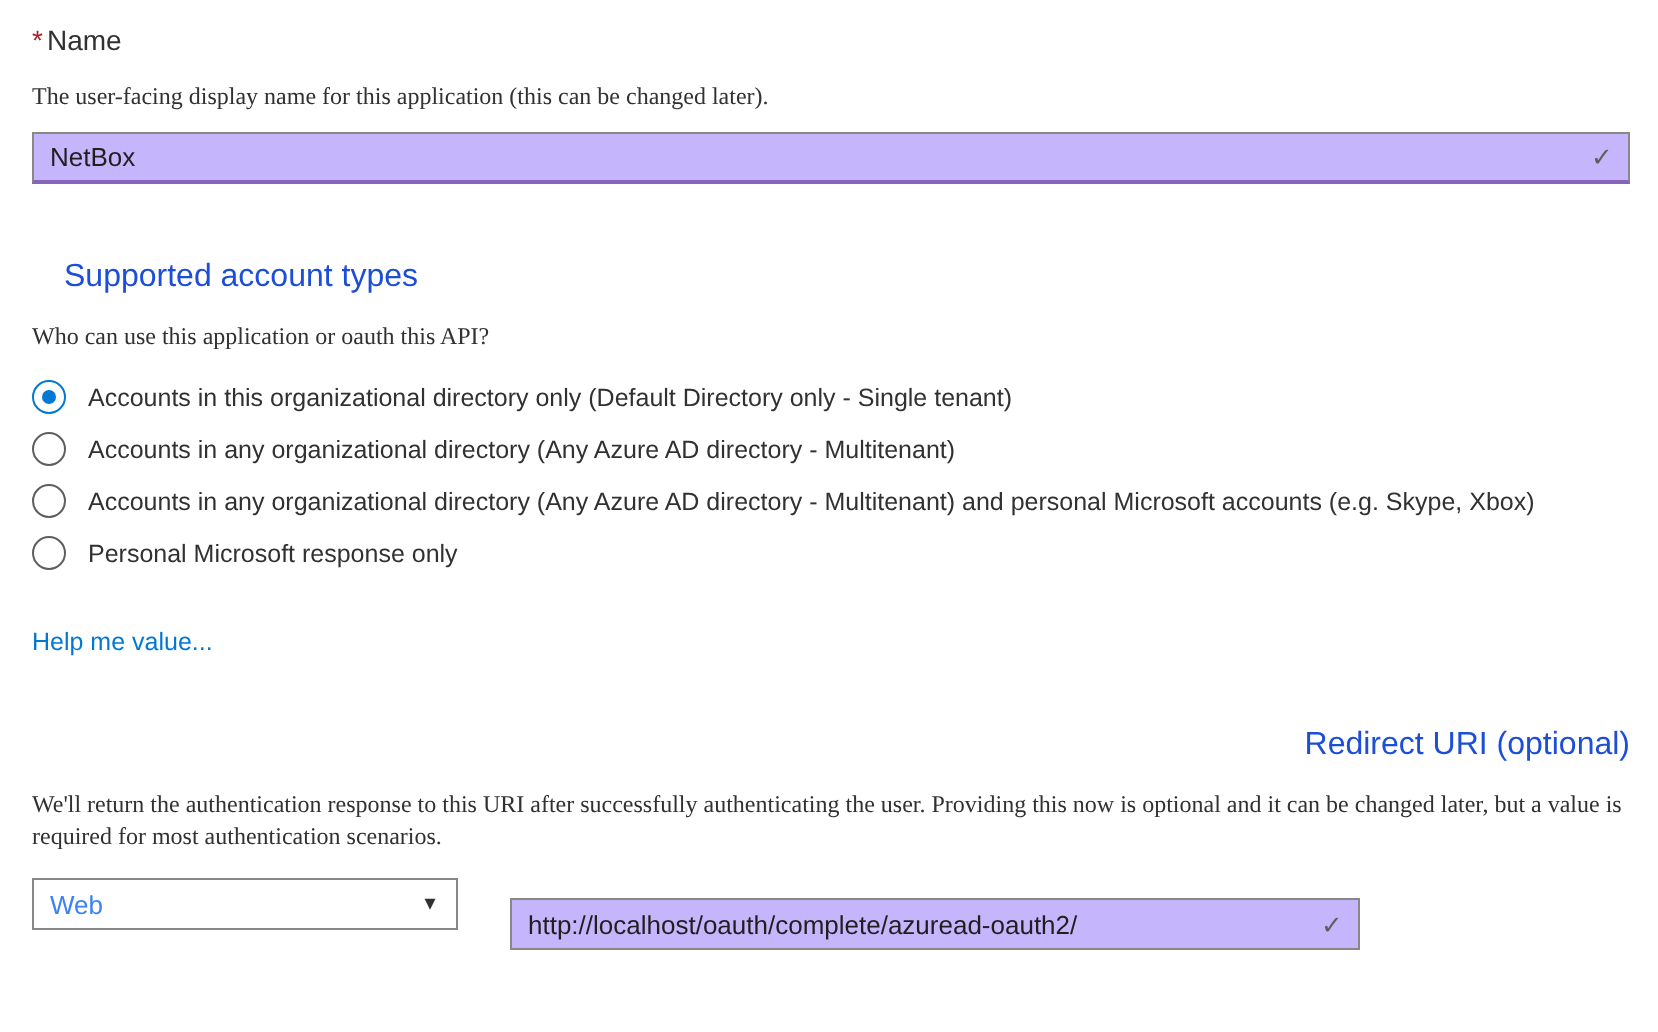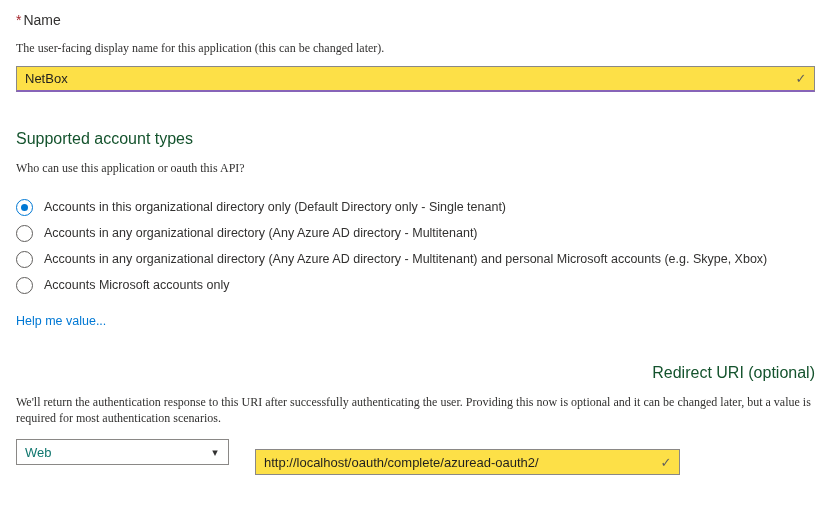--- a/index.html
+++ b/index.html
@@ -42,21 +42,21 @@
     margin-top: 10px;
     font-family: Liberation Serif, serif;
   }
   .textbox {
     margin-top: 10px;
     height: 26px;
     border: 1px solid #8a8886;
     border-bottom: 2px solid #8764b8;
     display: flex;
     align-items: center;
-    background: #fde047;
+    background: #c4b5fd;
     box-sizing: border-box;
   }
   .textbox .value {
     flex: 1 1 auto;
     padding: 0 8px;
     font-size: 13px;
     color: #201f1e;
     white-space: nowrap;
     overflow: hidden;
   }
@@ -68,39 +68,40 @@
     font-size: 13px;
     line-height: 1;
   }
   .name-box {
     width: 799px;
   }
 
   
   .section-heading {
     font-size: 16px;
-    color: #14532d;
+    color: #1d4ed8;
     font-weight: 400;
     line-height: 22px;
+    margin-left: 16px;
   }
   .sec-account {
     margin-top: 36px;
   }
   .sec-redirect {
     margin-top: 34px;
     text-align: right;
   }
 
   
   .radio-group {
     margin-top: 14px;
   }
   .radio-row {
     display: flex;
-    align-items: flex-end;
+    align-items: flex-start;
     height: 26px;
     margin-bottom: 0;
   }
   .radio {
     flex: 0 0 auto;
     width: 17px;
     height: 17px;
     border-radius: 50%;
     border: 1px solid #605e5c;
     box-sizing: border-box;
@@ -150,21 +151,21 @@
     border: 1px solid #8a8886;
     background: #ffffff;
     display: flex;
     align-items: center;
     box-sizing: border-box;
   }
   .dropdown .value {
     flex: 1 1 auto;
     padding: 0 8px;
     font-size: 13px;
-    color: #0f766e;
+    color: #3b82f6;
     white-space: nowrap;
     overflow: hidden;
   }
   .chev {
     flex: 0 0 auto;
     width: 26px;
     text-align: center;
     color: #323130;
     font-size: 11px;
     line-height: 1;
@@ -203,21 +204,21 @@
       <div class="radio-row">
         <span class="radio"></span>
         <span class="radio-label">Accounts in any organizational directory (Any Azure AD directory - Multitenant)</span>
       </div>
       <div class="radio-row">
         <span class="radio"></span>
         <span class="radio-label">Accounts in any organizational directory (Any Azure AD directory - Multitenant) and personal Microsoft accounts (e.g. Skype, Xbox)</span>
       </div>
       <div class="radio-row">
         <span class="radio"></span>
-        <span class="radio-label">Accounts Microsoft accounts only</span>
+        <span class="radio-label">Personal Microsoft response only</span>
       </div>
     </div>
 
     <a class="link">Help me value...</a>
   </div>
 
   <div>
     <div class="section-heading sec-redirect">Redirect URI (optional)</div>
     <div class="field-desc">We'll return the authentication response to this URI after successfully authenticating the user. Providing this now is optional and it can be changed later, but a value is required for most authentication scenarios.</div>
 

